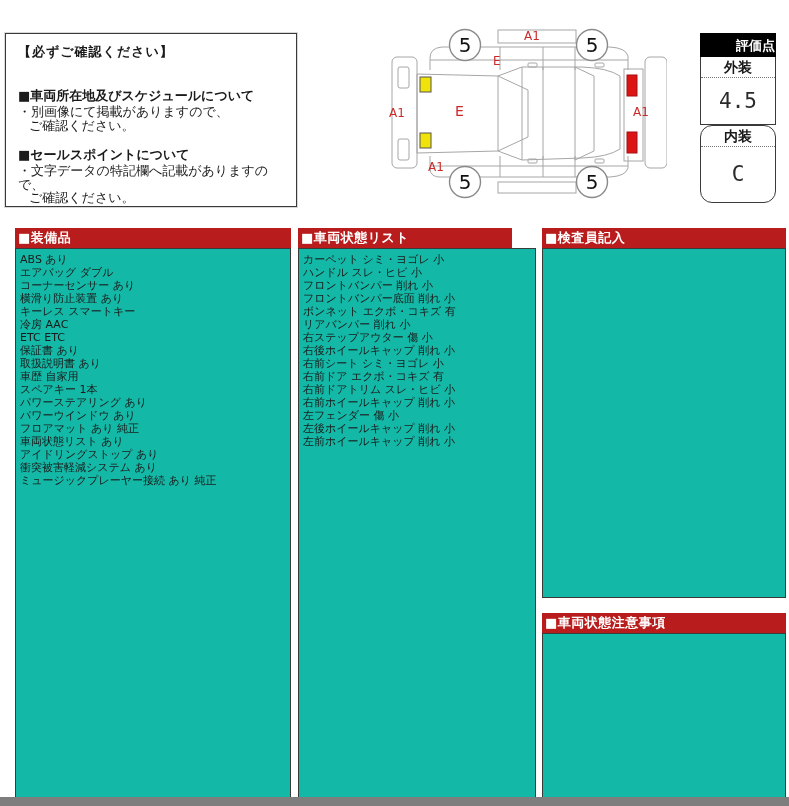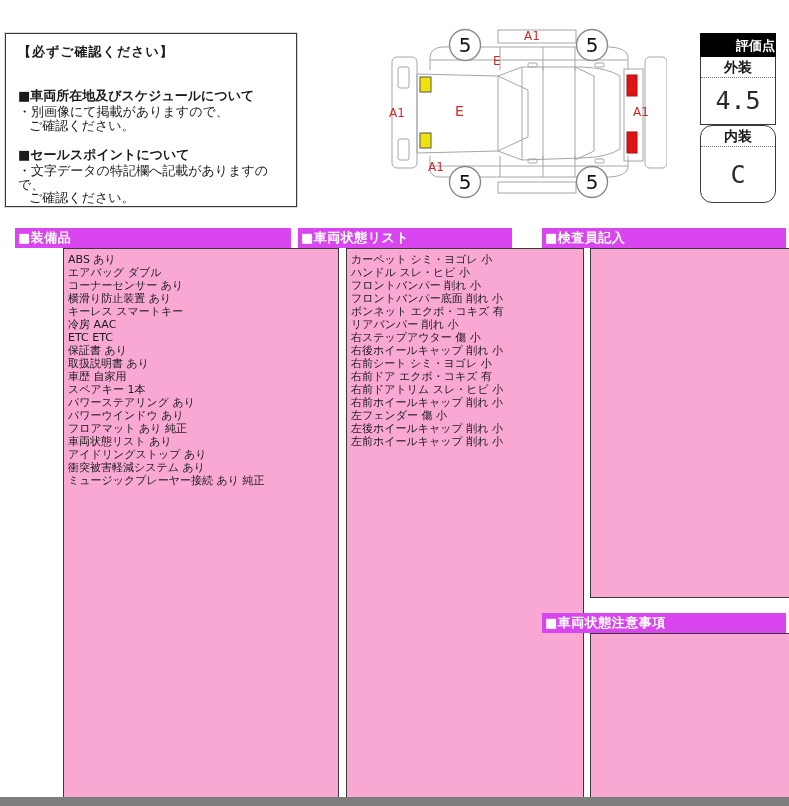--- a/index.html
+++ b/index.html
@@ -30,34 +30,34 @@
     padding-left:32px;
   }
   .eval-box { border:1px solid #3a3a3a; border-top:none; background:#fff; }
   .eval-box.second { border-top:1px solid #3a3a3a;border-radius:12px; }
   .eval-label {
     text-align:center; font-size:14px; font-weight:bold;
     height:21px; line-height:21px; border-bottom:1px dotted #777;
   }
   .eval-value {
     text-align:center; font-family:"DejaVu Sans Mono", monospace;
-    font-size:25px; color:#2a2a2a;
+    font-size:21px; color:#2a2a2a;
   }
   .eval-value.exterior { height:46px; line-height:46px; }
   .eval-value.interior { height:55px; line-height:55px; }
 
   
   .col-header {
-    position:absolute; background:#d946ef; color:#fff;
+    position:absolute; background:#b91c1c; color:#fff;
     font-size:13px; font-weight:bold; height:20px; line-height:19px;
     padding-left:3px; letter-spacing:0.5px;
   }
   .list-box {
-    position:absolute; background:#f9a8d4; border:1px solid #3a3a3a;
-    padding:4px 2px 0 4px; overflow:hidden;margin-left:48px;
+    position:absolute; background:#14b8a6; border:1px solid #3a3a3a;
+    padding:4px 2px 0 4px; overflow:hidden;
   }
   .list-line { font-size:11px; line-height:13px; white-space:nowrap; }
 
   
   .car-diagram { left:372px; top:10px; position:absolute; }
   .car-diagram .outline path, .car-diagram .outline rect { fill:none; stroke:#a6a6a6; stroke-width:1; }
   .car-diagram .wheel { fill:#fff; stroke:#8a8a8a; stroke-width:1.4; }
   .car-diagram .wheel-num { font-family:"DejaVu Sans", sans-serif; font-size:20px; fill:#111; }
   .car-diagram .lbl { font-family:"DejaVu Sans", sans-serif; font-size:12px; fill:#cc2a2a; }
   .car-diagram .lbl-hood { font-size:14px; }

